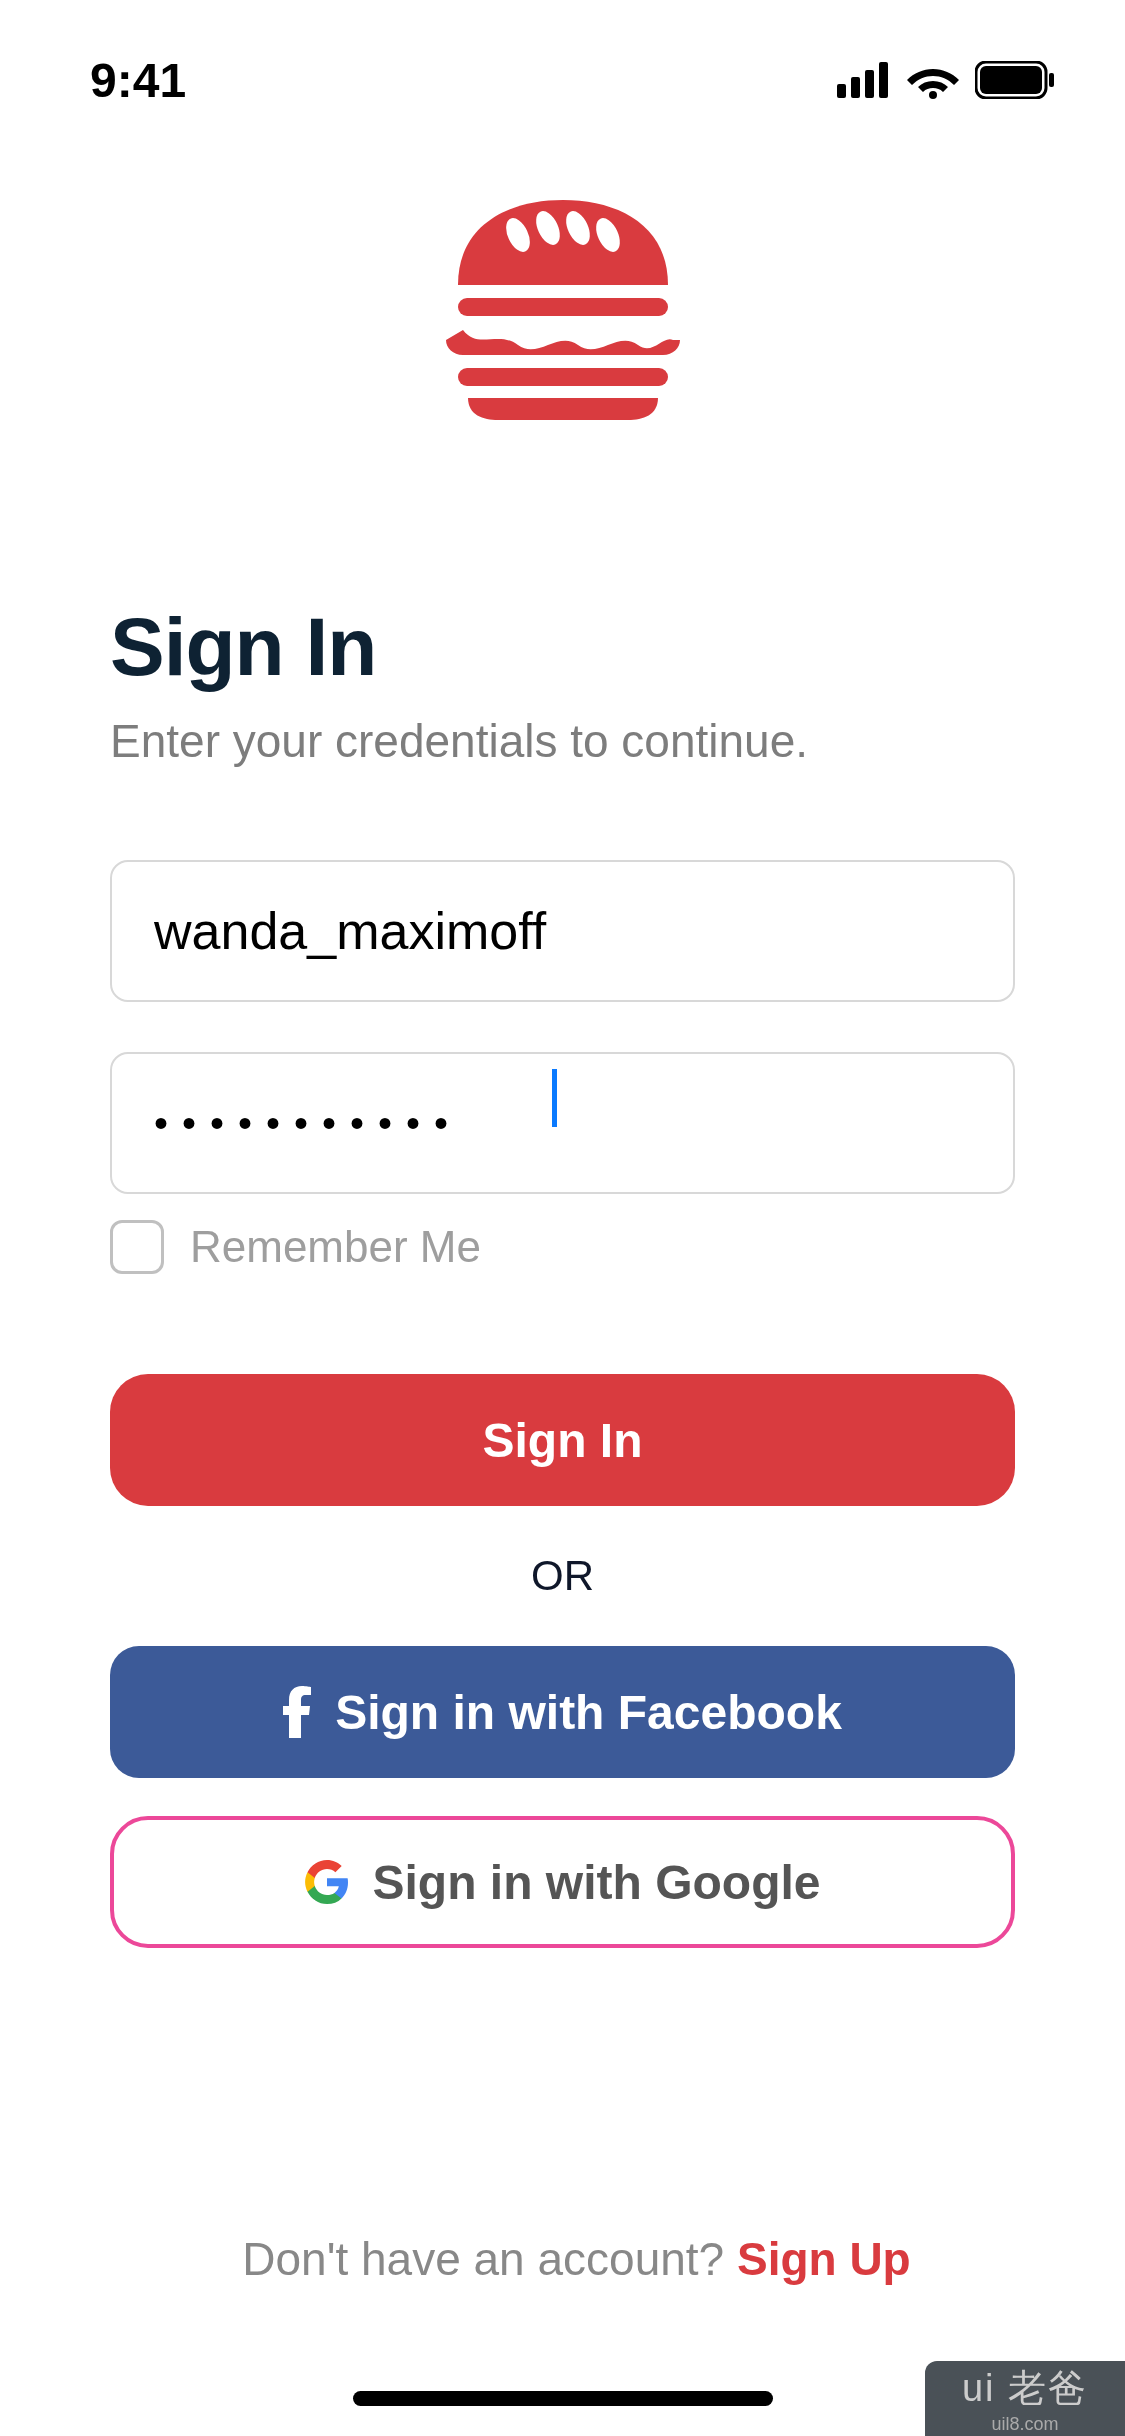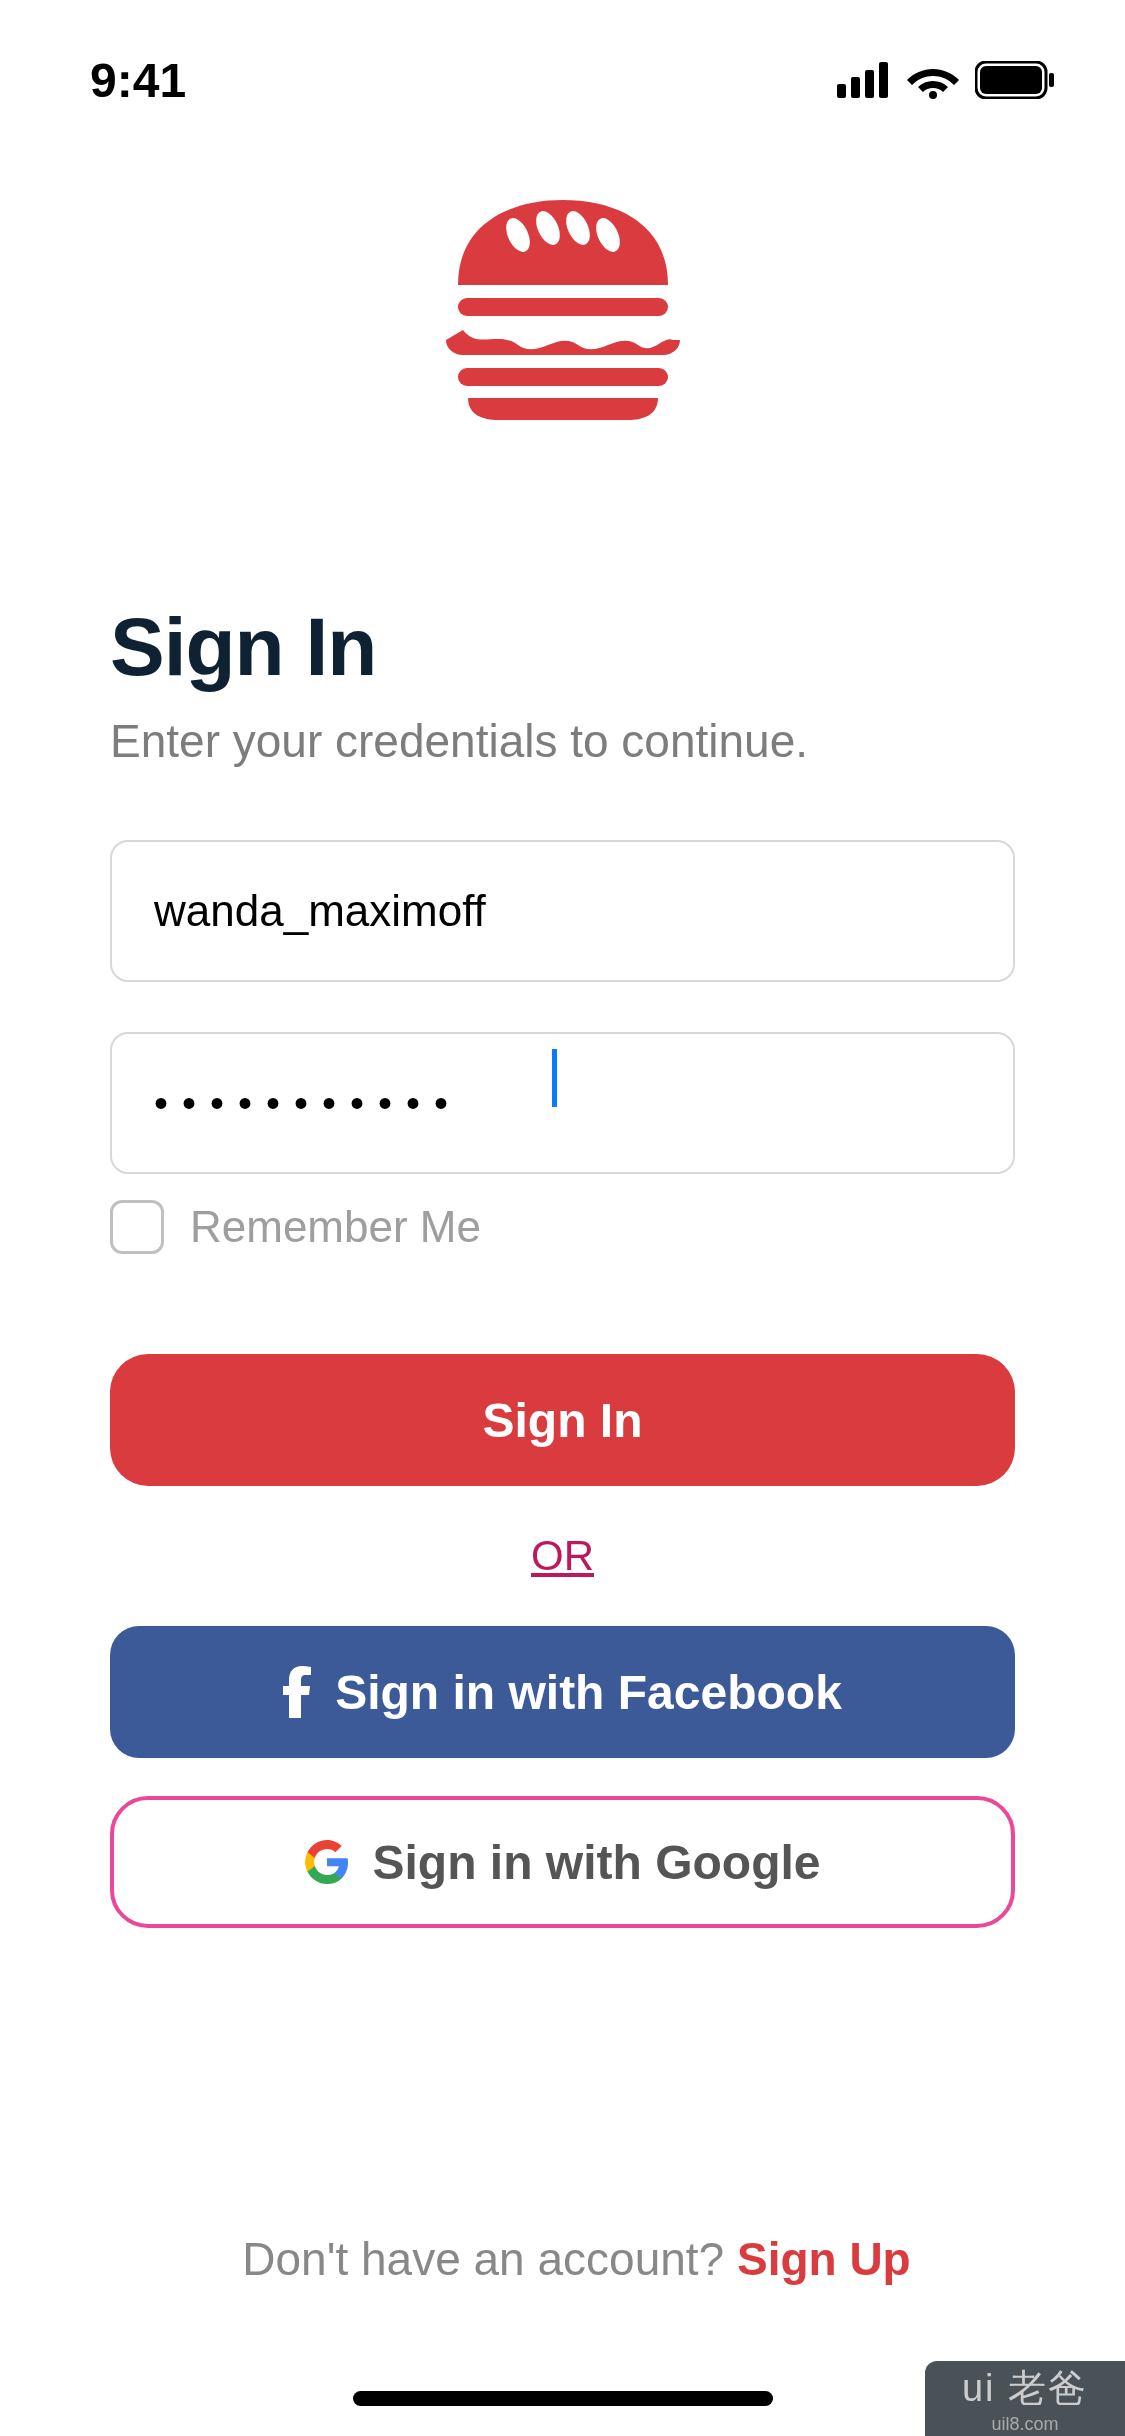--- a/index.html
+++ b/index.html
@@ -63,24 +63,24 @@
     font-size: 46px;
     color: #7d7d7d;
     margin-top: 20px;
     font-weight: 400;
   }
   .input-field {
     width: 100%;
     height: 142px;
     border: 2px solid #d8d8d8;
     border-radius: 18px;
-    font-size: 44px;
+    font-size: 52px;
     padding: 0 42px;
     color: #000;
-    margin-top: 72px;
+    margin-top: 92px;
     outline: none;
     background: #fff;
   }
   .input-field.password {
     margin-top: 50px;
     letter-spacing: 14px;
     font-size: 40px;
   }
   .password-wrap {
     position: relative;
@@ -135,24 +135,23 @@
     cursor: pointer;
   }
   .btn-signin {
     background: #d93b3f;
     color: #fff;
     margin-top: 100px;
   }
   .divider {
     text-align: center;
     font-size: 42px;
-    color: #be185d;
+    color: #0f172a;
     margin-top: 46px;
     font-weight: 500;
-    text-decoration: underline;
   }
   .btn-facebook {
     background: #3c5a98;
     color: #fff;
     margin-top: 46px;
     border-radius: 29px;
   }
   .btn-google {
     background: #fff;
     color: #555;

